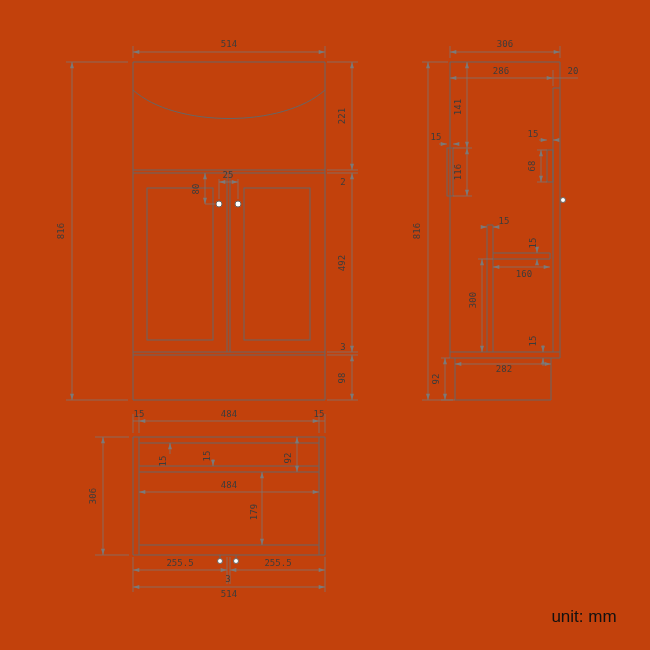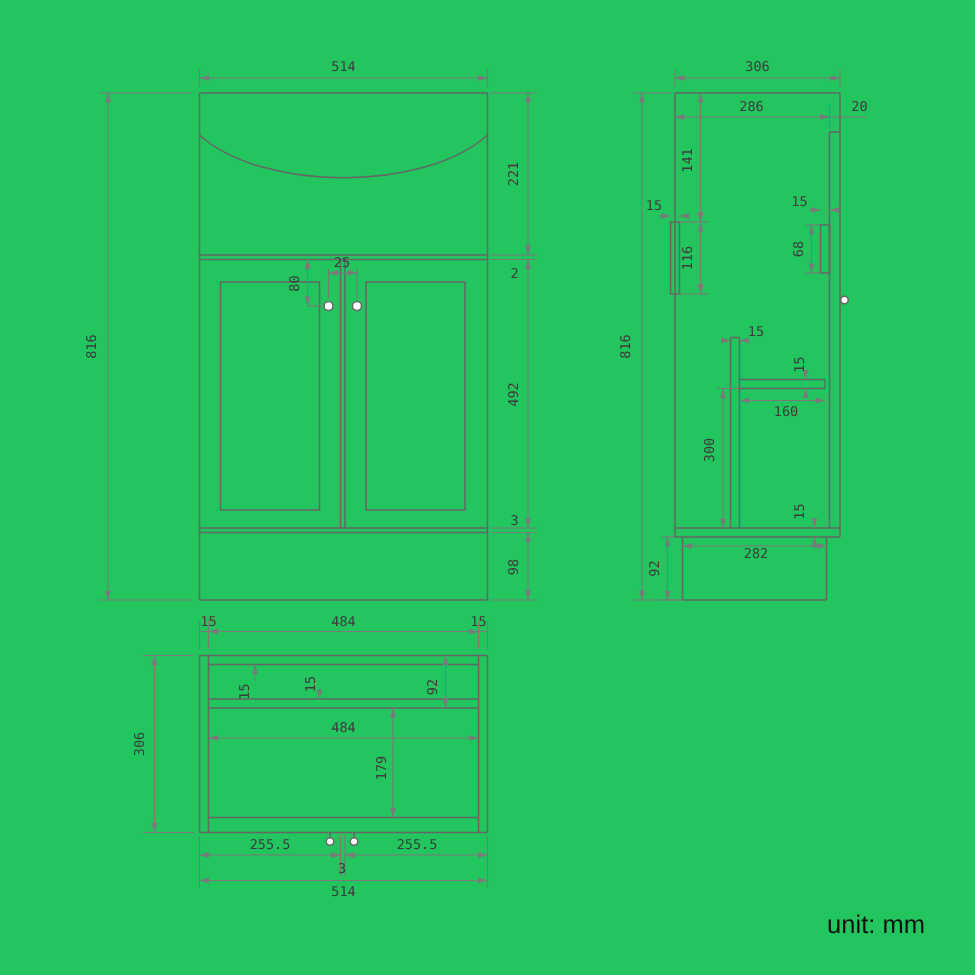--- a/index.html
+++ b/index.html
@@ -1,16 +1,16 @@
 <!DOCTYPE html>
 <html><head>
 <meta charset="utf-8">
 <style>
   html,body{margin:0;padding:0;background:#ffffff;}
-  .page{width:650px;height:650px;background:#22c55e;position:relative;overflow:hidden;text-align:right;}
+  .page{width:650px;height:650px;background:#c2410c;position:relative;overflow:hidden;text-align:right;}
   svg{display:block;}
   .geo{stroke:#666;stroke-width:1;fill:none;}
   .geo-fill{stroke:#666;stroke-width:1;fill:#fff;}
   .dl{stroke:#7a7a7a;stroke-width:0.75;fill:none;}
   text.dim{font-family:"DejaVu Sans Mono","Liberation Mono",monospace;font-size:9px;fill:#3c3c3c;text-anchor:middle;}
   text.unit{font-family:"Liberation Sans","DejaVu Sans",sans-serif;font-size:17px;fill:#111;text-anchor:middle;}
 </style>
 </head>
 <body>
 

